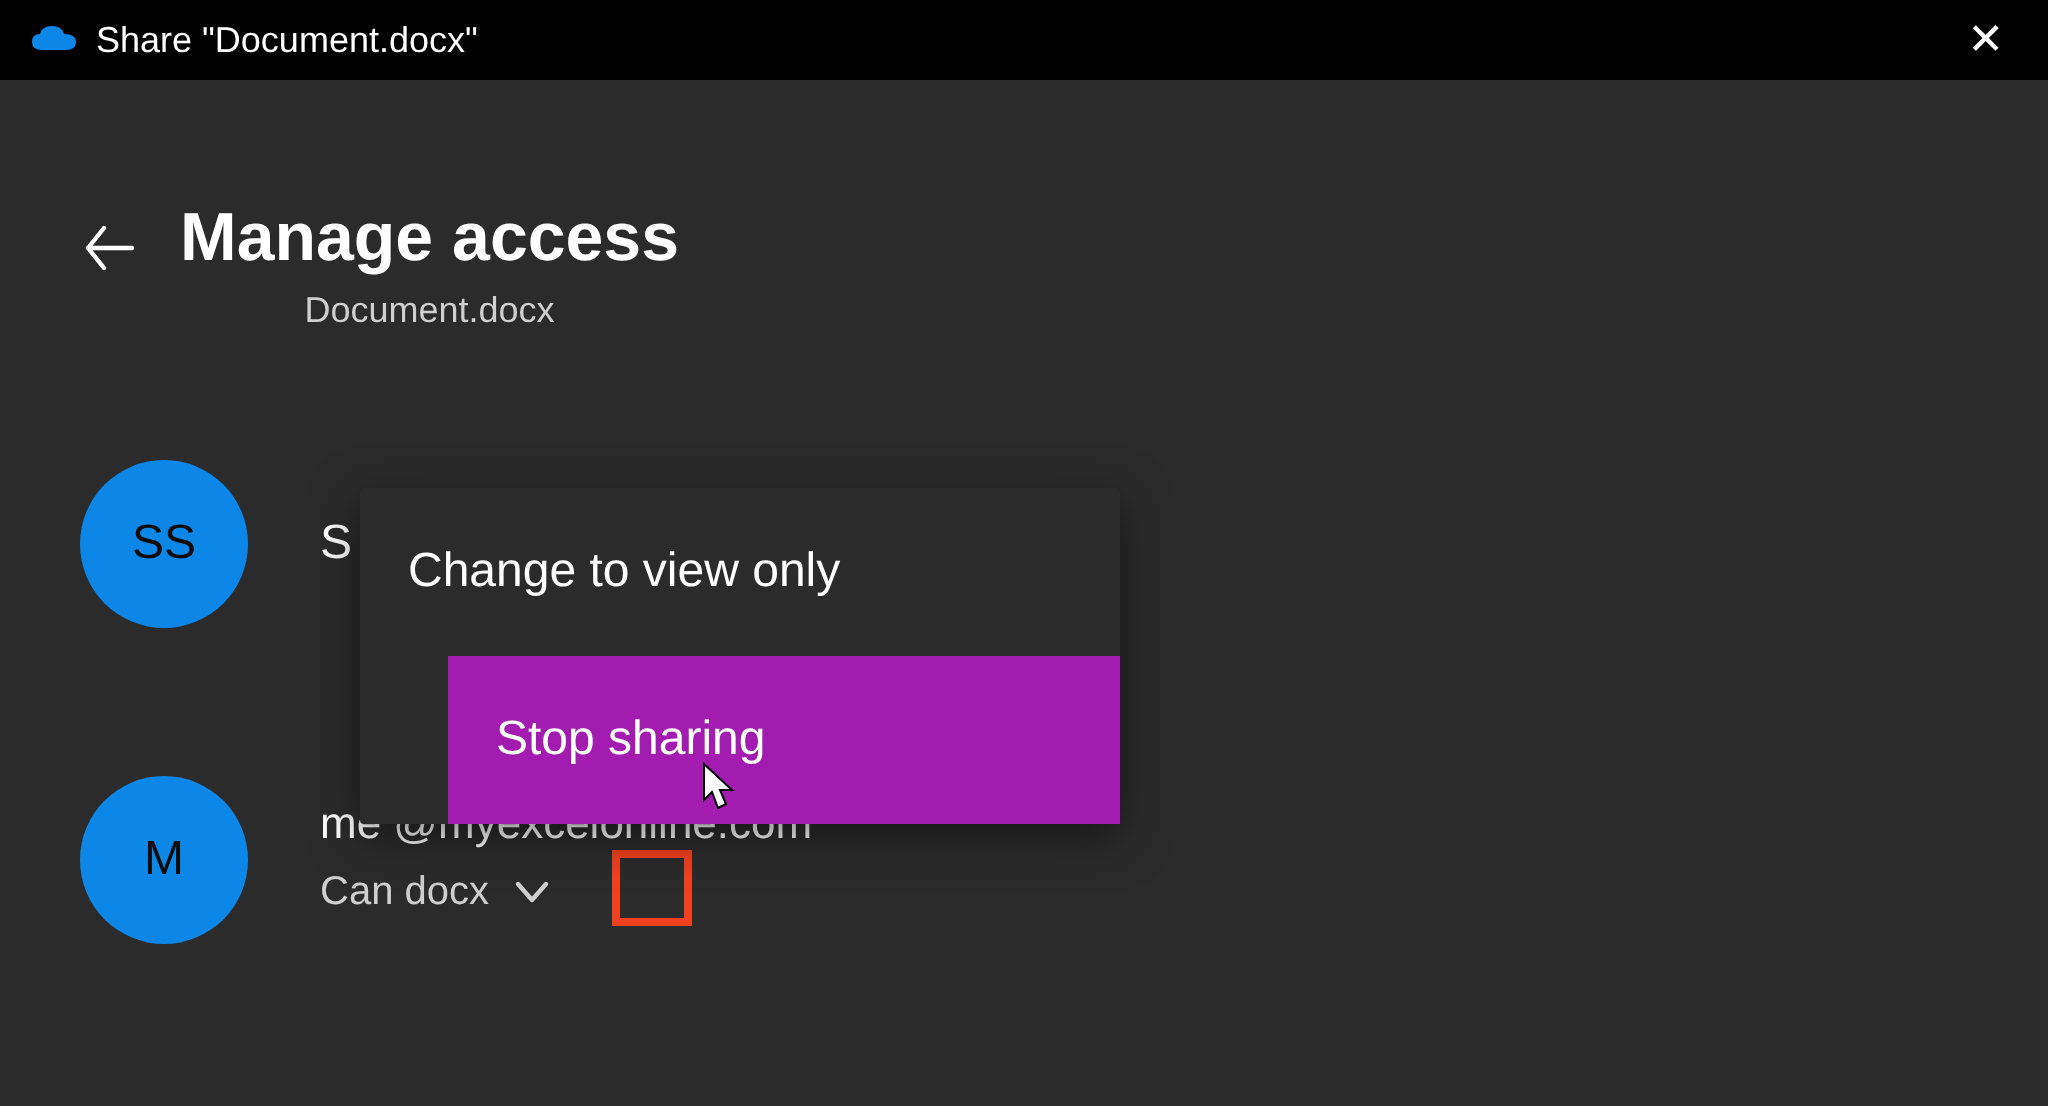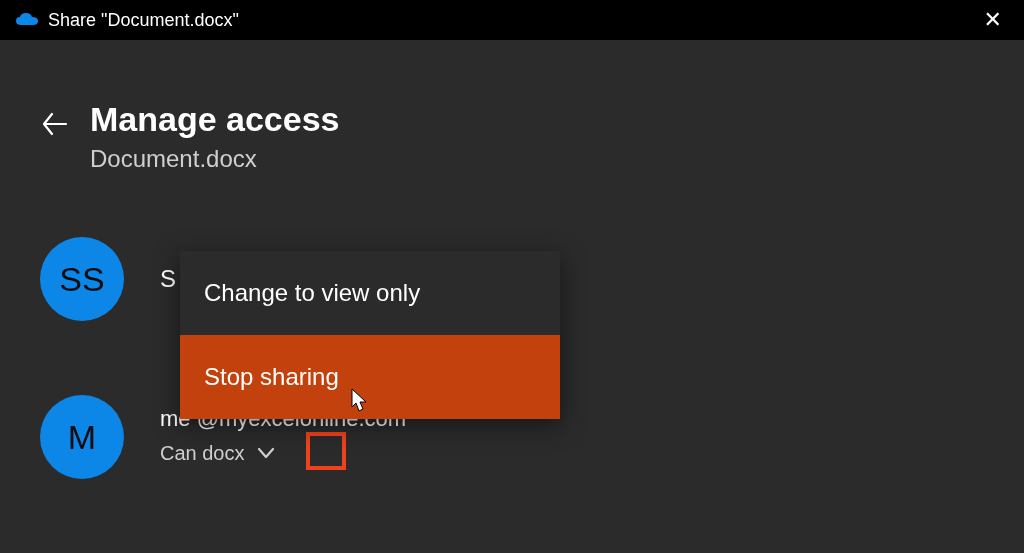--- a/index.html
+++ b/index.html
@@ -41,33 +41,34 @@
       cursor: pointer;
       padding: 4px 8px;
     }
     .content {
       padding: 60px 40px 0 40px;
     }
     .header-row {
       display: flex;
       align-items: flex-start;
       gap: 22px;
+      text-align: center;
     }
     .back-arrow {
       margin-top: 10px;
       cursor: pointer;
     }
     .back-arrow svg { display: block; }
     .page-title {
       font-size: 34px;
       font-weight: 600;
       color: #fff;
     }
     .subtitle {
-      font-size: 24px;
+      font-size: 18px;
       color: #cfcfcf;
       margin-top: 6px;
     }
     .people {
       margin-top: 64px;
       position: relative;
     }
     .person-row {
       display: flex;
       align-items: center;
@@ -76,21 +77,21 @@
     }
     .avatar {
       width: 84px;
       height: 84px;
       border-radius: 50%;
       background: #0c87e8;
       display: flex;
       align-items: center;
       justify-content: center;
       color: #0b0b0b;
-      font-size: 34px;
+      font-size: 24px;
       font-weight: 500;
       flex-shrink: 0;
     }
     .person-info .name {
       font-size: 24px;
       color: #fff;
     }
     .person-info .email {
       font-size: 22px;
       color: #fff;
@@ -127,21 +128,22 @@
       border-radius: 2px;
       z-index: 10;
     }
     .dropdown-menu .item {
       padding: 28px 24px;
       font-size: 24px;
       color: #fff;
       cursor: pointer;
     }
     .dropdown-menu .item.hover {
-      background: #c2410c;
+      background: #a21caf;
+      margin-left: 44px;
     }
     .cursor {
       position: absolute;
       left: 306px;
       top: 150px;
       z-index: 20;
       pointer-events: none;
     }
     .cursor svg { display: block; }
   </style>

